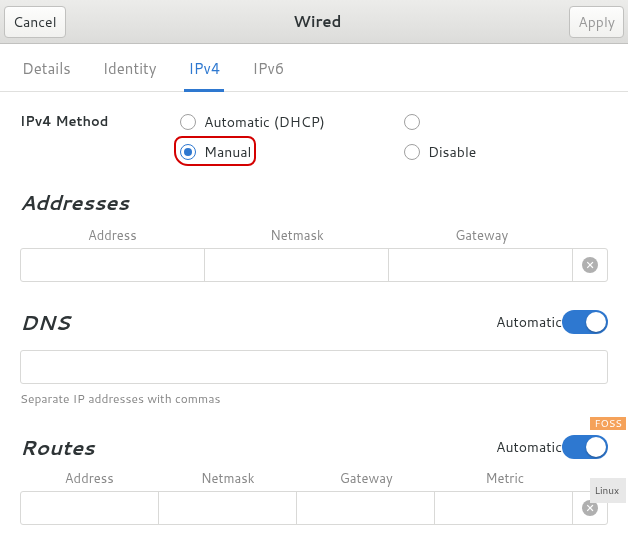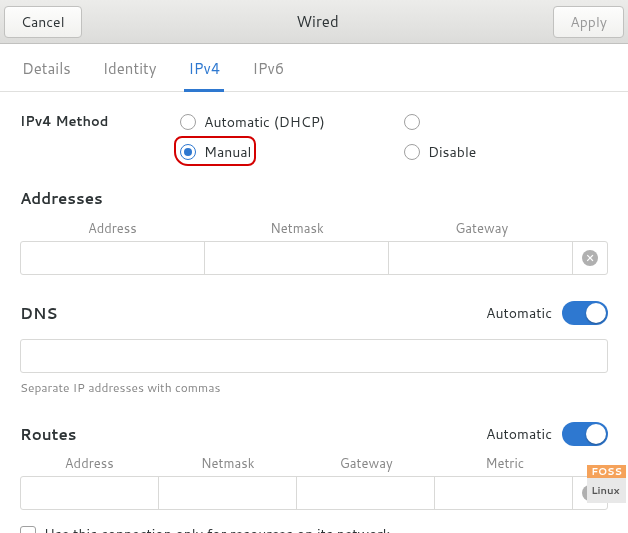--- a/index.html
+++ b/index.html
@@ -1,54 +1,54 @@
 <!DOCTYPE html>
 <html><head>
 <meta charset="utf-8">
 <style>
   * { box-sizing: border-box; margin: 0; padding: 0; font-family: Cantarell, -apple-system, sans-serif; }
   body { width: 628px; height: 533px; background: #fff; color: #2e3436; font-size: 14px; position: relative; }
   .headerbar { height: 44px; background: linear-gradient(to bottom, #ececea, #dcdcda); border-bottom: 1px solid #c1c1bf; display: flex; align-items: center; padding: 0 4px; }
-  .hb-btn { height: 32px; padding: 0 16px; background: linear-gradient(to bottom, #fdfdfc, #f1f1ef); border: 1px solid #c1c1bf; border-radius: 4px; color: #2e3436; font-size: 14px; cursor: pointer; box-shadow: inset 0 1px 0 rgba(255,255,255,0.6); }
+  .hb-btn { height: 32px; padding: 0 8px; background: linear-gradient(to bottom, #fdfdfc, #f1f1ef); border: 1px solid #c1c1bf; border-radius: 4px; color: #2e3436; font-size: 14px; cursor: pointer; box-shadow: inset 0 1px 0 rgba(255,255,255,0.6); }
   .hb-btn.disabled { color: #999; }
-  .hb-title { flex: 1; text-align: center; font-weight: 400; font-size: 15px; color: #2e3436; }
+  .hb-title { flex: 1; text-align: center; font-weight: 700; font-size: 15px; color: #2e3436; }
   .tabs { display: flex; gap: 24px; padding: 10px 18px 0 18px; border-bottom: 1px solid #e0e0de; }
   .tab { padding: 4px 4px 10px 4px; color: #888; cursor: pointer; font-size: 15px; border-bottom: 3px solid transparent; margin-bottom: -1px; }
   .tab.active { color: #2e78d0; border-bottom-color: #2e78d0; }
   .content { padding: 20px; }
   .method-row { display: flex; align-items: flex-start; }
   .section-label { font-weight: 700; font-size: 13px; width: 160px; color: #2e3436; }
   .method-opts { flex: 1; display: grid; grid-template-columns: 1fr 1fr; row-gap: 10px; column-gap: 20px; }
   .radio { display: flex; align-items: center; gap: 8px; cursor: pointer; position: relative; }
   .radio-circle { width: 16px; height: 16px; border: 1px solid #a0a0a0; border-radius: 50%; display: flex; align-items: center; justify-content: center; background: #fff; }
   .radio.selected .radio-circle { border-color: #2e78d0; }
   .radio-dot { width: 8px; height: 8px; border-radius: 50%; background: #2e78d0; }
   .annot { position: absolute; border: 2px solid #d40000; border-radius: 8px; pointer-events: none; }
   .section { margin-top: 26px; }
   .section-head { display: flex; align-items: center; justify-content: space-between; margin-bottom: 6px; }
-  .section-title { font-weight: 700; font-size: 15px; }
+  .section-title { font-weight: 700; font-size: 20px; font-style: italic; }
   .col-heads { display: flex; color: #888; font-size: 13px; text-align: center; margin-top: 10px; }
   .col-heads > div { flex: 1; }
   .addr-row { display: flex; border: 1px solid #d9d9d7; border-radius: 3px; height: 34px; margin-top: 4px; }
   .addr-row input { flex: 1; border: none; border-right: 1px solid #d9d9d7; padding: 0 8px; font-size: 14px; outline: none; background: transparent; }
   .addr-row input:last-of-type { border-right: 1px solid #d9d9d7; }
   .row-del { width: 34px; display: flex; align-items: center; justify-content: center; cursor: pointer; }
   .row-del .x { width: 16px; height: 16px; border-radius: 50%; background: #b0b0b0; color: #fff; display: flex; align-items: center; justify-content: center; font-size: 11px; line-height: 1; }
-  .toggle-wrap { display: flex; align-items: center; gap: 10px; }
+  .toggle-wrap { display: flex; align-items: center; }
   .toggle { width: 46px; height: 24px; border-radius: 12px; background: #2e78d0; position: relative; cursor: pointer; }
   .toggle .knob { position: absolute; width: 20px; height: 20px; background: #fff; border-radius: 50%; top: 2px; right: 2px; box-shadow: 0 1px 2px rgba(0,0,0,0.3); }
   .dns-input { width: 100%; height: 34px; border: 1px solid #d9d9d7; border-radius: 3px; padding: 0 8px; font-size: 14px; outline: none; margin-top: 8px; }
   .hint { color: #888; font-size: 12px; margin-top: 6px; }
   .routes-cols { display: flex; color: #888; font-size: 13px; text-align: center; margin-top: 8px; }
   .routes-cols > div { flex: 1; }
   .routes-row { display: flex; border: 1px solid #d9d9d7; border-radius: 3px; height: 34px; margin-top: 4px; }
   .routes-row input { flex: 1; min-width: 0; border: none; border-right: 1px solid #d9d9d7; padding: 0 8px; font-size: 14px; outline: none; background: transparent; }
   .check-row { display: flex; align-items: center; gap: 8px; margin-top: 14px; }
   .checkbox { width: 16px; height: 16px; border: 1px solid #a0a0a0; border-radius: 3px; background: #fff; cursor: pointer; }
-  .watermark { position: absolute; right: 2px; bottom: 30px; display: flex; flex-direction: column; font-size: 10px; font-weight: 700; line-height: 1.1; }
+  .watermark { position: absolute; right: 2px; bottom: 30px; display: flex; flex-direction: column; font-size: 10px; font-weight: 400; line-height: 1.1; gap: 48px; }
   .wm-foss { background: #f5a25a; color: #fff; padding: 1px 4px; }
   .wm-linux { background: #e8e8e8; color: #555; padding: 7px 4px; }
 </style>
 </head>
 <body>
 
 <div class="headerbar">
   <button class="hb-btn">Cancel</button>
   <div class="hb-title">Wired</div>
   <button class="hb-btn disabled">Apply</button>

